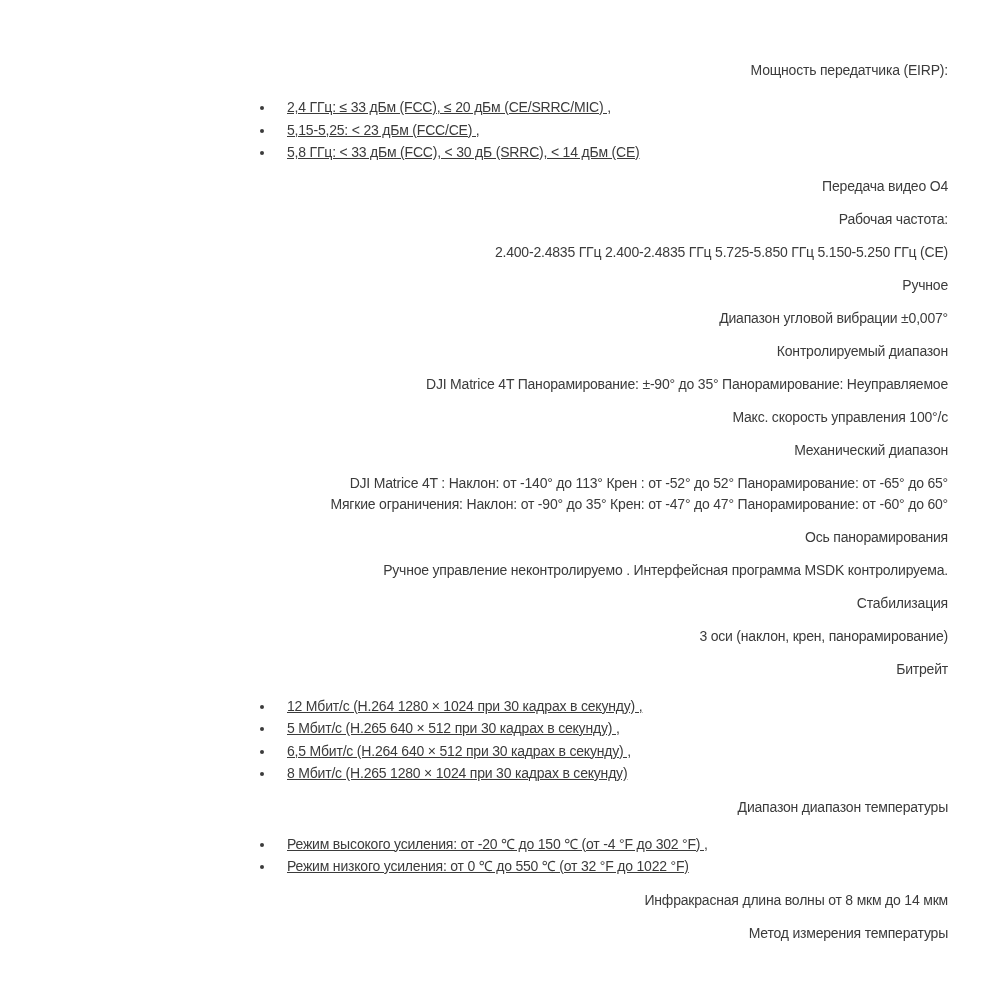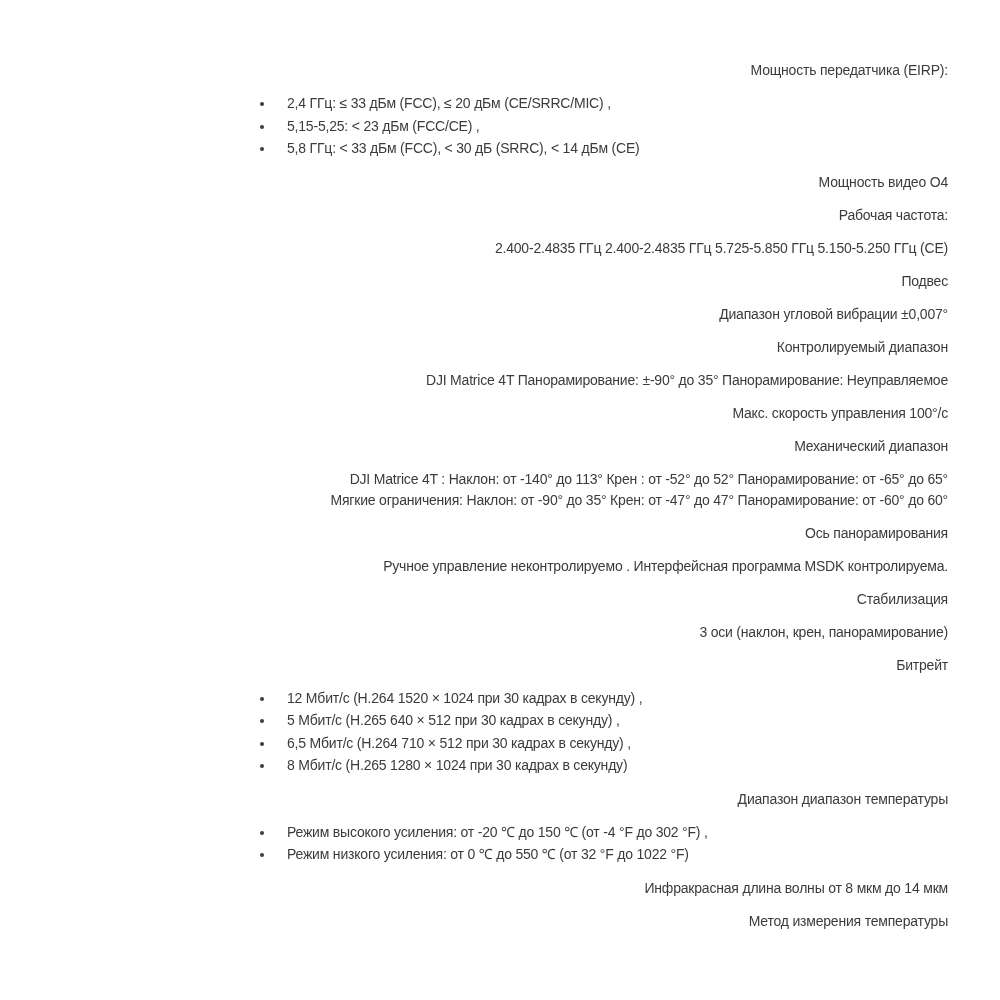--- a/index.html
+++ b/index.html
@@ -23,60 +23,61 @@
     font-size: 14px;
     letter-spacing: -0.2px;
   }
   .page p {
     margin: 0 0 12px 0;
     line-height: 21px;
     white-space: nowrap;
     text-align: right;
   }
   .page ul {
-    margin: 4px 0 12px 0;
+    margin: 16px 0 12px 0;
     padding-left: 27px;
     list-style: disc;
+    text-decoration: underline;
   }
   .page li {
     padding-left: 12px;
     line-height: 21.5px;
     margin: 0 0 1px 0;
     white-space: nowrap;
   }
 </style>
 </head>
 <body>
 
 <main class="page">
     <p>Мощность передатчика (EIRP):</p>
     <ul>
       <li>2,4 ГГц: ≤ 33 дБм (FCC), ≤ 20 дБм (CE/SRRC/MIC) ,</li>
       <li>5,15-5,25: &lt; 23 дБм (FCC/CE) ,</li>
       <li>5,8 ГГц: &lt; 33 дБм (FCC), &lt; 30 дБ (SRRC), &lt; 14 дБм (CE)</li>
     </ul>
-    <p>Мощность видео O4</p>
+    <p>Передача видео O4</p>
     <p>Рабочая частота:</p>
     <p>2.400-2.4835 ГГц 2.400-2.4835 ГГц 5.725-5.850 ГГц 5.150-5.250 ГГц (CE)</p>
-    <p>Подвес</p>
+    <p>Ручное</p>
     <p>Диапазон угловой вибрации ±0,007°</p>
     <p>Контролируемый диапазон</p>
     <p>DJI Matrice 4T Панорамирование: ±-90° до 35° Панорамирование: Неуправляемое</p>
     <p>Макс. скорость управления 100°/с</p>
     <p>Механический диапазон</p>
     <p><span>DJI Matrice 4T : Наклон: от -140° до 113° Крен : от -52° до 52° Панорамирование: от -65° до 65°</span><br><span>Мягкие ограничения: Наклон: от -90° до 35° Крен: от -47° до 47° Панорамирование: от -60° до 60°</span></p>
     <p>Ось панорамирования</p>
     <p>Ручное управление неконтролируемо . Интерфейсная программа MSDK контролируема.</p>
     <p>Стабилизация</p>
     <p>3 оси (наклон, крен, панорамирование)</p>
     <p>Битрейт</p>
     <ul>
-      <li>12 Мбит/с (H.264 1520 × 1024 при 30 кадрах в секунду) ,</li>
+      <li>12 Мбит/с (H.264 1280 × 1024 при 30 кадрах в секунду) ,</li>
       <li>5 Мбит/с (H.265 640 × 512 при 30 кадрах в секунду) ,</li>
-      <li>6,5 Мбит/с (H.264 710 × 512 при 30 кадрах в секунду) ,</li>
+      <li>6,5 Мбит/с (H.264 640 × 512 при 30 кадрах в секунду) ,</li>
       <li>8 Мбит/с (H.265 1280 × 1024 при 30 кадрах в секунду)</li>
     </ul>
     <p>Диапазон диапазон температуры</p>
     <ul>
       <li>Режим высокого усиления: от -20 ℃ до 150 ℃ (от -4 °F до 302 °F) ,</li>
       <li>Режим низкого усиления: от 0 ℃ до 550 ℃ (от 32 °F до 1022 °F)</li>
     </ul>
     <p>Инфракрасная длина волны от 8 мкм до 14 мкм</p>
     <p>Метод измерения температуры</p>
   </main>

